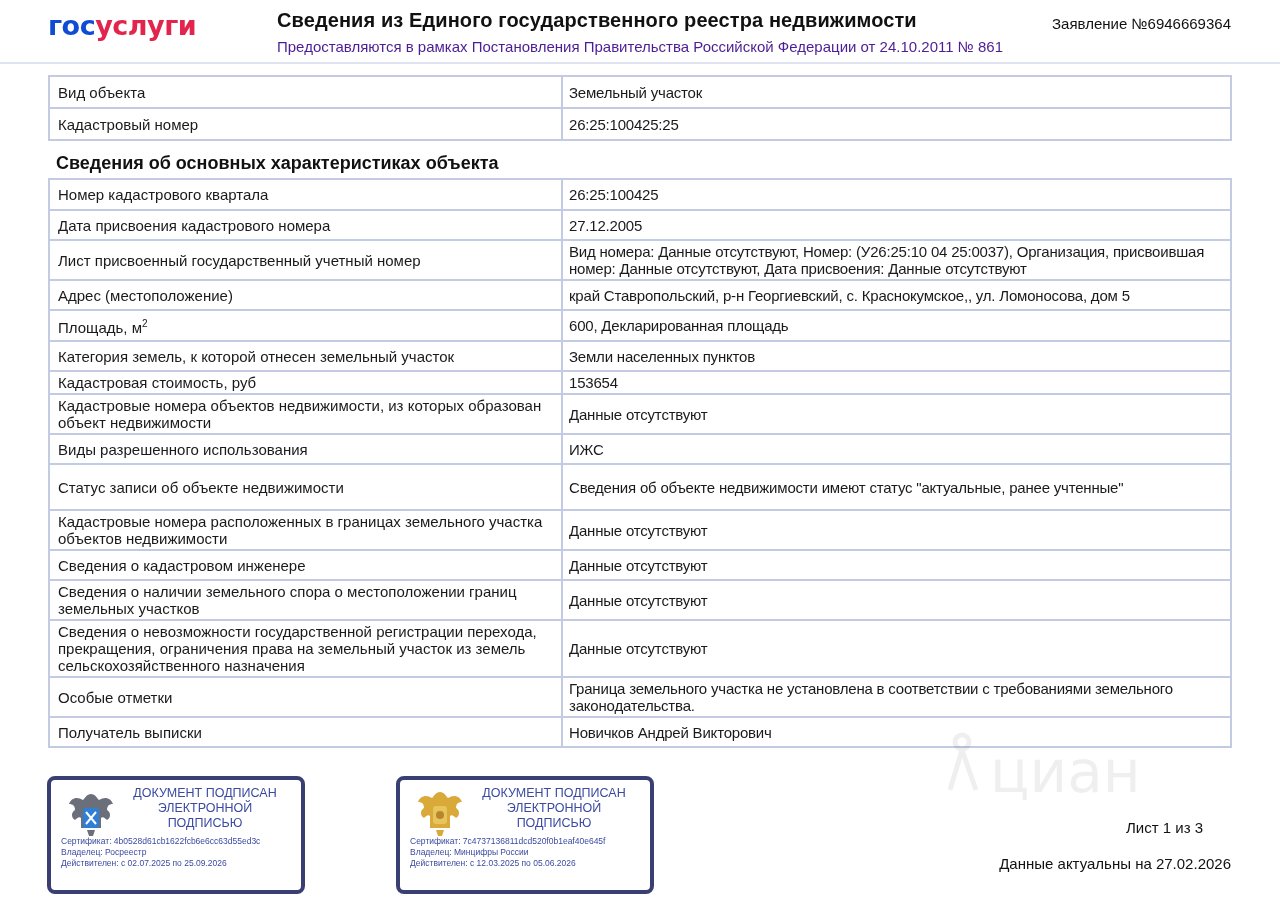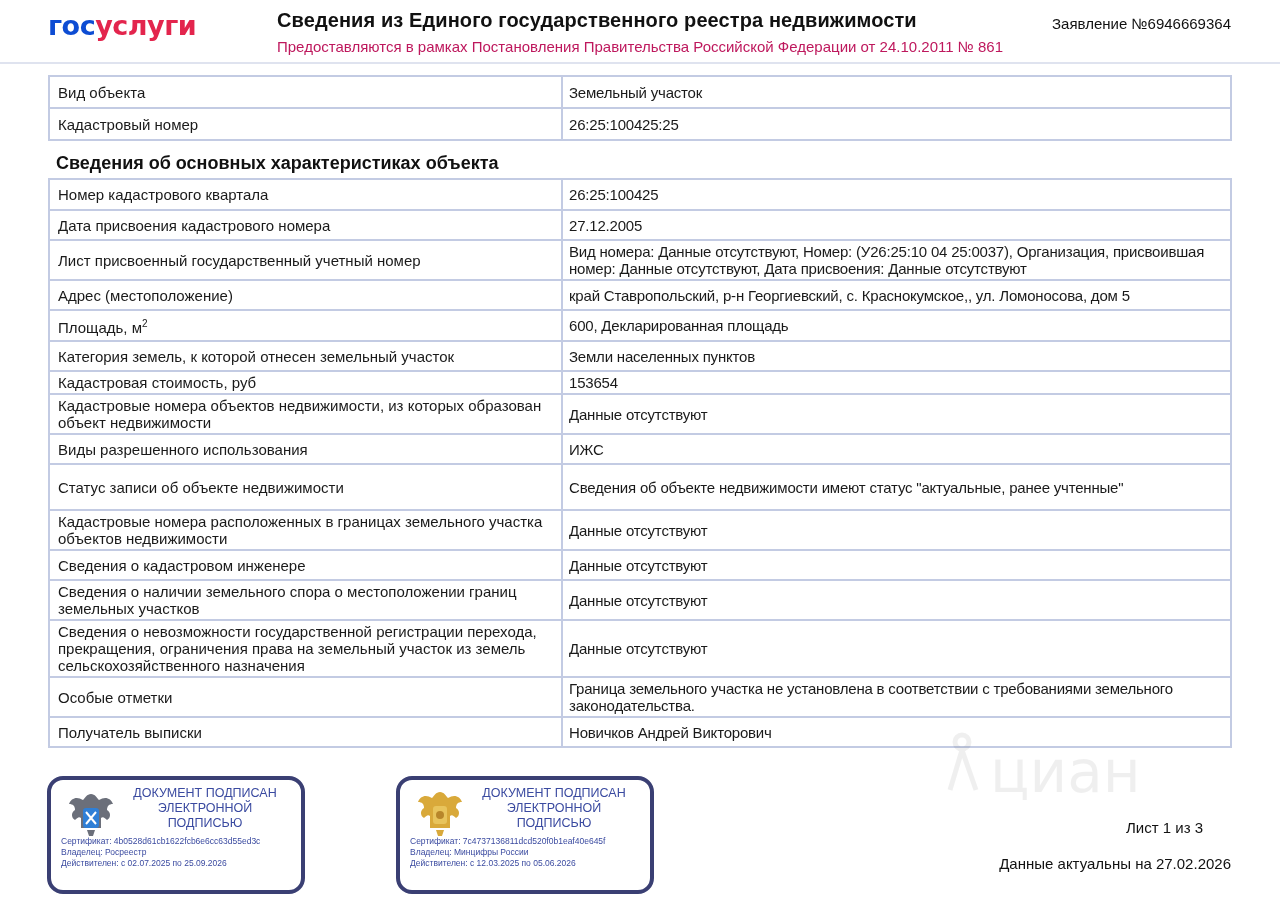--- a/index.html
+++ b/index.html
@@ -2,33 +2,33 @@
 <html><head>
 <meta charset="utf-8">
 <style>
   html, body { margin:0; padding:0; background:#ffffff; }
   body { width:1280px; height:905px; position:relative; overflow:hidden; font-family:"Liberation Sans", "DejaVu Sans", sans-serif; color:#1a1a1a; }
   .header { position:absolute; left:0; top:0; width:1280px; height:62px; border-bottom:2px solid #dfe3ef; }
   .logo { position:absolute; left:48px; top:10px; font-family:"DejaVu Sans", sans-serif; font-weight:bold; font-size:27px; letter-spacing:-0.5px; line-height:32px; }
   .logo .gos { color:#0d4cd3; }
   .logo .uslugi { color:#e3254d; }
   .doc-title { position:absolute; left:277px; top:9px; font-size:20px; font-weight:bold; color:#111; letter-spacing:0.1px; }
-  .doc-subtitle { position:absolute; left:277px; top:38px; font-size:15px; color:#be185d; }
+  .doc-subtitle { position:absolute; left:277px; top:38px; font-size:15px; color:#4c1d95; }
   .app-number { position:absolute; right:49px; top:15px; font-size:15px; color:#111; }
 
   table.grid { position:absolute; left:48px; width:1184px; border-collapse:collapse; table-layout:fixed; }
   table.grid td { border:2px solid #c3cbe3; padding:2px 8px; font-size:15px; line-height:17px; vertical-align:middle; color:#1a1a1a; }
   table.grid td.k { width:495px; }
   table.grid td.v { font-family:"Liberation Sans Narrow","Liberation Sans", sans-serif; font-size:15px; letter-spacing:-0.2px; padding-left:6px; padding-right:2px; }
   #t1 { top:75px; }
   #t1 td { height:26px; }
   .section-title { position:absolute; left:56px; top:153px; font-size:18px; font-weight:bold; color:#111; }
   #t2 { top:178px;border-radius:31px; }
 
-  .stamp { position:absolute; top:776px; width:250px; height:110px; border:4px solid #3a3f73; border-radius:16px; background:#fff; }
+  .stamp { position:absolute; top:776px; width:250px; height:110px; border:4px solid #3a3f73; border-radius:8px; background:#fff; }
   .stamp .emblem { position:absolute; left:16px; top:8px; width:48px; height:50px; }
   .stamp .stamp-title { position:absolute; left:70px; top:6px; width:168px; text-align:center; color:#3a4aa0; font-size:12.5px; line-height:15px; font-weight:normal; }
   .stamp .stamp-lines { position:absolute; left:10px; top:56px; font-size:8.5px; line-height:11px; color:#3a4aa0; white-space:nowrap; }
   #stamp1 { left:47px; }
   #stamp2 { left:396px; }
 
   .watermark { position:absolute; left:940px; top:730px; width:210px; height:70px; opacity:0.06; }
   .page-num { position:absolute; left:1126px; top:819px; font-size:15px; color:#111; }
   .actual { position:absolute; right:49px; top:855px; font-size:15px; color:#111; }
 </style>

